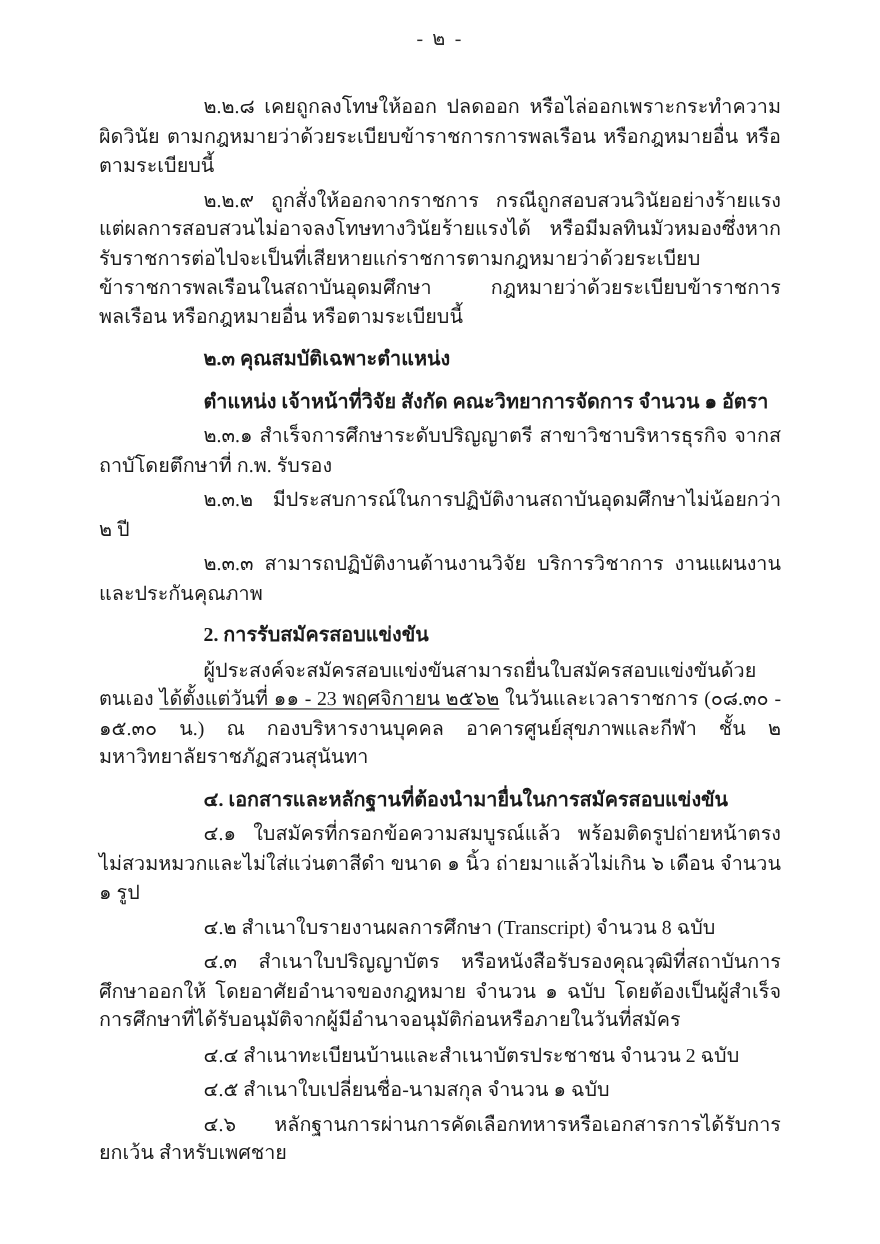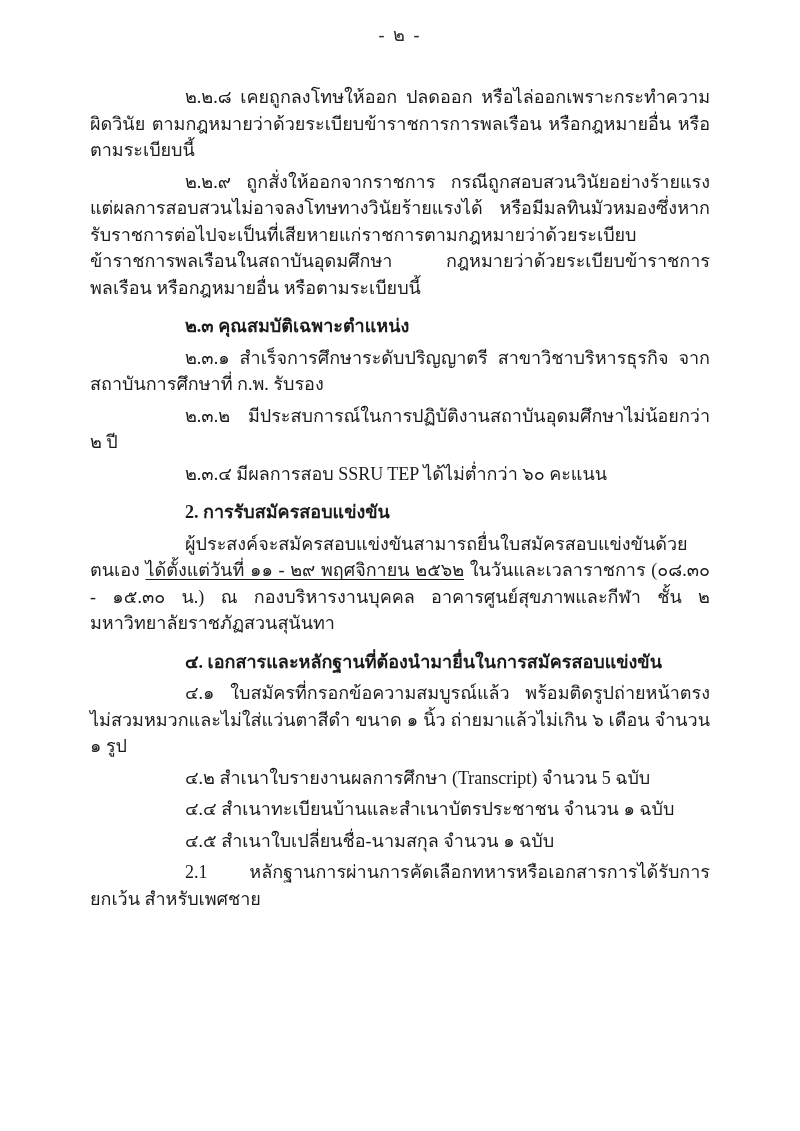--- a/index.html
+++ b/index.html
@@ -48,26 +48,28 @@
 </style>
 </head>
 <body>
 
 <div class="page">
   <div class="page-number">- ๒ -</div>
   <div class="doc-body">
       <p class="para"><span class="run">๒.๒.๘ เคยถูกลงโทษให้ออก ปลดออก หรือไล่ออกเพราะกระทำความผิดวินัย ตามกฎหมายว่าด้วยระเบียบข้าราชการการพลเรือน หรือกฎหมายอื่น หรือตามระเบียบนี้</span></p>
       <p class="para"><span class="run">๒.๒.๙ ถูกสั่งให้ออกจากราชการ กรณีถูกสอบสวนวินัยอย่างร้ายแรงแต่ผลการสอบสวนไม่อาจลงโทษทางวินัยร้ายแรงได้ หรือมีมลทินมัวหมองซึ่งหากรับราชการต่อไปจะเป็นที่เสียหายแก่ราชการตามกฎหมายว่าด้วยระเบียบข้าราชการพลเรือนในสถาบันอุดมศึกษา กฎหมายว่าด้วยระเบียบข้าราชการพลเรือน หรือกฎหมายอื่น หรือตามระเบียบนี้</span></p>
       <p class="para bold"><span class="run">๒.๓ คุณสมบัติเฉพาะตำแหน่ง</span></p>
-      <p class="para"><span class="run">๒.๓.๑ สำเร็จการศึกษาระดับปริญญาตรี สาขาวิชาบริหารธุรกิจ จากสถาบันการศึกษาที่ ก.พ. รับรอง</span></p>
+      <p class="para bold"><span class="run">ตำแหน่ง เจ้าหน้าที่วิจัย สังกัด คณะวิทยาการจัดการ จำนวน ๑ อัตรา</span></p>
+      <p class="para"><span class="run">๒.๓.๑ สำเร็จการศึกษาระดับปริญญาตรี สาขาวิชาบริหารธุรกิจ จากสถาบัโดยตึกษาที่ ก.พ. รับรอง</span></p>
       <p class="para"><span class="run">๒.๓.๒ มีประสบการณ์ในการปฏิบัติงานสถาบันอุดมศึกษาไม่น้อยกว่า ๒ ปี</span></p>
-      <p class="para"><span class="run">๒.๓.๔ มีผลการสอบ SSRU TEP ได้ไม่ต่ำกว่า ๖๐ คะแนน</span></p>
+      <p class="para"><span class="run">๒.๓.๓ สามารถปฏิบัติงานด้านงานวิจัย บริการวิชาการ งานแผนงานและประกันคุณภาพ</span></p>
       <p class="para bold"><span class="run">2. การรับสมัครสอบแข่งขัน</span></p>
-      <p class="para"><span class="run">ผู้ประสงค์จะสมัครสอบแข่งขันสามารถยื่นใบสมัครสอบแข่งขันด้วยตนเอง </span><span class="run underline">ได้ตั้งแต่วันที่ ๑๑ - ๒๙ พฤศจิกายน ๒๕๖๒</span><span class="run"> ในวันและเวลาราชการ (๐๘.๓๐ - ๑๕.๓๐ น.) ณ กองบริหารงานบุคคล อาคารศูนย์สุขภาพและกีฬา ชั้น ๒ มหาวิทยาลัยราชภัฏสวนสุนันทา</span></p>
+      <p class="para"><span class="run">ผู้ประสงค์จะสมัครสอบแข่งขันสามารถยื่นใบสมัครสอบแข่งขันด้วยตนเอง </span><span class="run underline">ได้ตั้งแต่วันที่ ๑๑ - 23 พฤศจิกายน ๒๕๖๒</span><span class="run"> ในวันและเวลาราชการ (๐๘.๓๐ - ๑๕.๓๐ น.) ณ กองบริหารงานบุคคล อาคารศูนย์สุขภาพและกีฬา ชั้น ๒ มหาวิทยาลัยราชภัฏสวนสุนันทา</span></p>
       <p class="para bold"><span class="run">๔. เอกสารและหลักฐานที่ต้องนำมายื่นในการสมัครสอบแข่งขัน</span></p>
       <p class="para"><span class="run">๔.๑ ใบสมัครที่กรอกข้อความสมบูรณ์แล้ว พร้อมติดรูปถ่ายหน้าตรง ไม่สวมหมวกและไม่ใส่แว่นตาสีดำ ขนาด ๑ นิ้ว ถ่ายมาแล้วไม่เกิน ๖ เดือน จำนวน ๑ รูป</span></p>
-      <p class="para"><span class="run">๔.๒ สำเนาใบรายงานผลการศึกษา (Transcript) จำนวน 5 ฉบับ</span></p>
-      <p class="para"><span class="run">๔.๔ สำเนาทะเบียนบ้านและสำเนาบัตรประชาชน จำนวน ๑ ฉบับ</span></p>
+      <p class="para"><span class="run">๔.๒ สำเนาใบรายงานผลการศึกษา (Transcript) จำนวน 8 ฉบับ</span></p>
+      <p class="para"><span class="run">๔.๓ สำเนาใบปริญญาบัตร หรือหนังสือรับรองคุณวุฒิที่สถาบันการศึกษาออกให้ โดยอาศัยอำนาจของกฎหมาย จำนวน ๑ ฉบับ โดยต้องเป็นผู้สำเร็จการศึกษาที่ได้รับอนุมัติจากผู้มีอำนาจอนุมัติก่อนหรือภายในวันที่สมัคร</span></p>
+      <p class="para"><span class="run">๔.๔ สำเนาทะเบียนบ้านและสำเนาบัตรประชาชน จำนวน 2 ฉบับ</span></p>
       <p class="para"><span class="run">๔.๕ สำเนาใบเปลี่ยนชื่อ-นามสกุล จำนวน ๑ ฉบับ</span></p>
-      <p class="para"><span class="run">2.1 หลักฐานการผ่านการคัดเลือกทหารหรือเอกสารการได้รับการยกเว้น สำหรับเพศชาย</span></p>
+      <p class="para"><span class="run">๔.๖ หลักฐานการผ่านการคัดเลือกทหารหรือเอกสารการได้รับการยกเว้น สำหรับเพศชาย</span></p>
       <p class="para"></p>
     </div>
 </div>
 
 </body></html>

